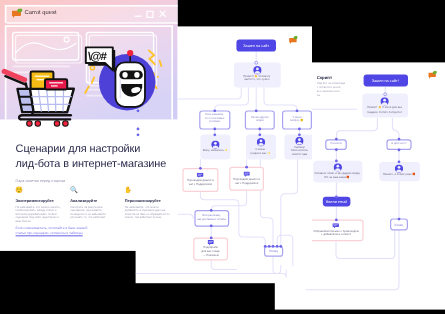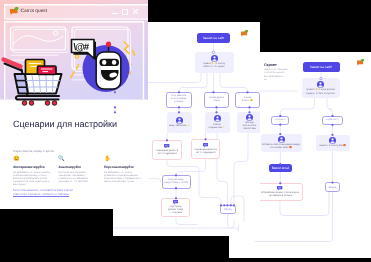--- a/index.html
+++ b/index.html
@@ -442,20 +442,21 @@
             </svg></span>
   <span id="lc-brand">Carrot quest</span>
   <span id="wc-min"></span>
   <span id="wc-max"></span>
   <span id="wc-close"></span>
 </div>
 </div>
 <div id="lc-text">
         <div class="lc-h">
           <span class="hline">Сценарии для настройки</span>
+          <span class="hline">лид-бота в интернет-магазине</span>
         </div>
         <div class="lc-sub">Пара советов перед стартом</div>
         <div class="lc-cols">
           <div class="lc-col">
             <div class="lc-ico">😊</div>
             <div class="lc-ct">Экспериментируйте</div>
             <div class="lc-cb">Не забывайте, что можно менять, комбинировать между собой и всячески дорабатывать любой сценарий под себя, аудиторию и ваш бизнес.</div>
           </div>
           <div class="lc-col">
             <div class="lc-ico">🔍</div>

